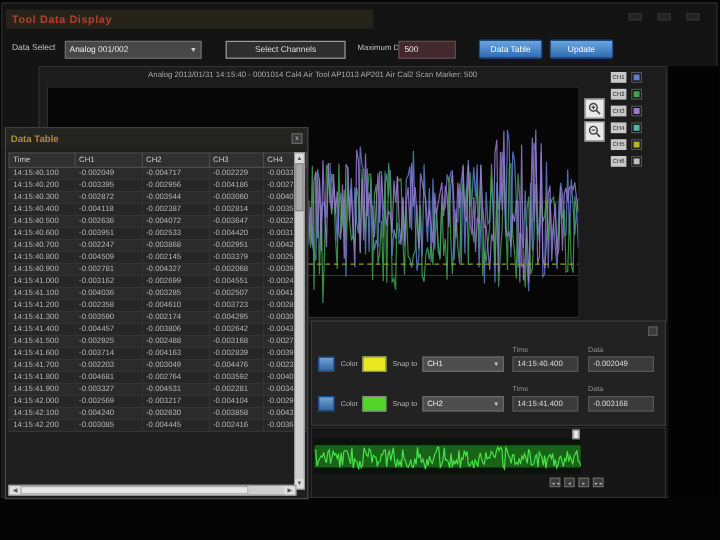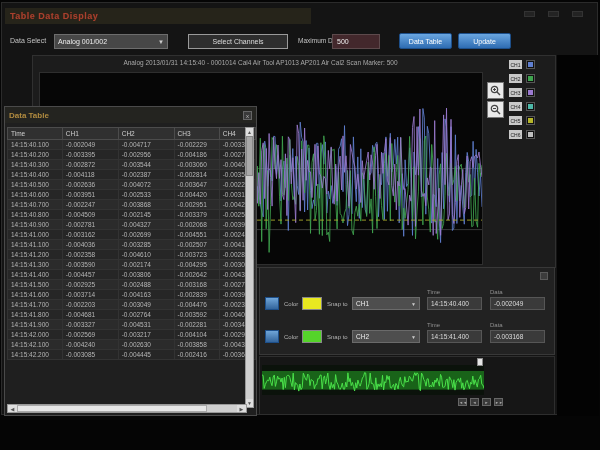--- a/index.html
+++ b/index.html
@@ -106,21 +106,21 @@
 
   .blackright { position:absolute; left:555px; top:52px; width:42px; height:361px; background:#030303; }
 </style>
 </head>
 <body>
 
 <div class="screen">
   <div class="app">
 
     <div class="titlebar">
-      <span class="t">Table Data Display</span>
+      <span class="t">Tool Data Display</span>
     </div>
     <div class="windots">
       <div></div>
       <div></div>
       <div></div>
     </div>
 
     <div class="toolbar">
       <span class="lbl" style="position:absolute;left:8px;top:6px;">Data Select</span>
       <div class="dd" style="left:52px;top:3px;width:114px;">

